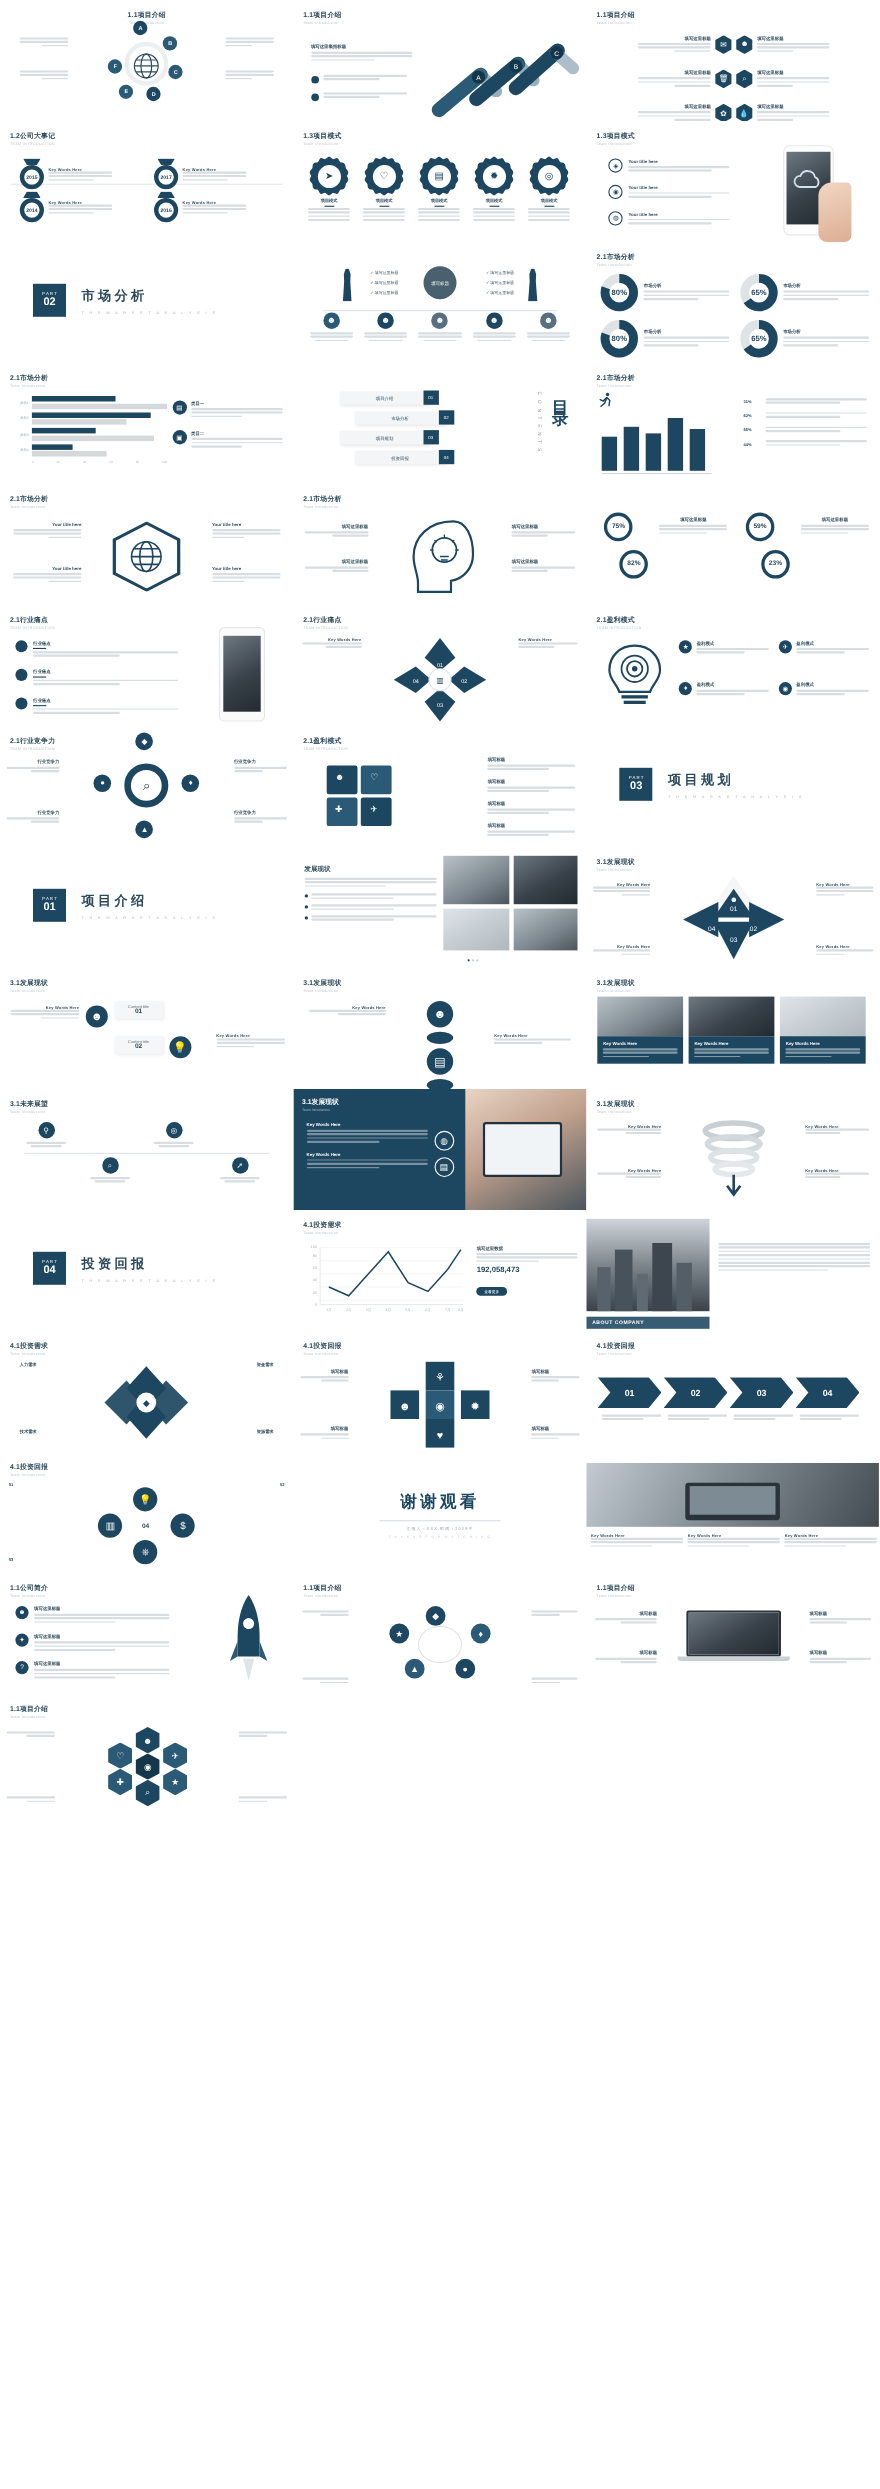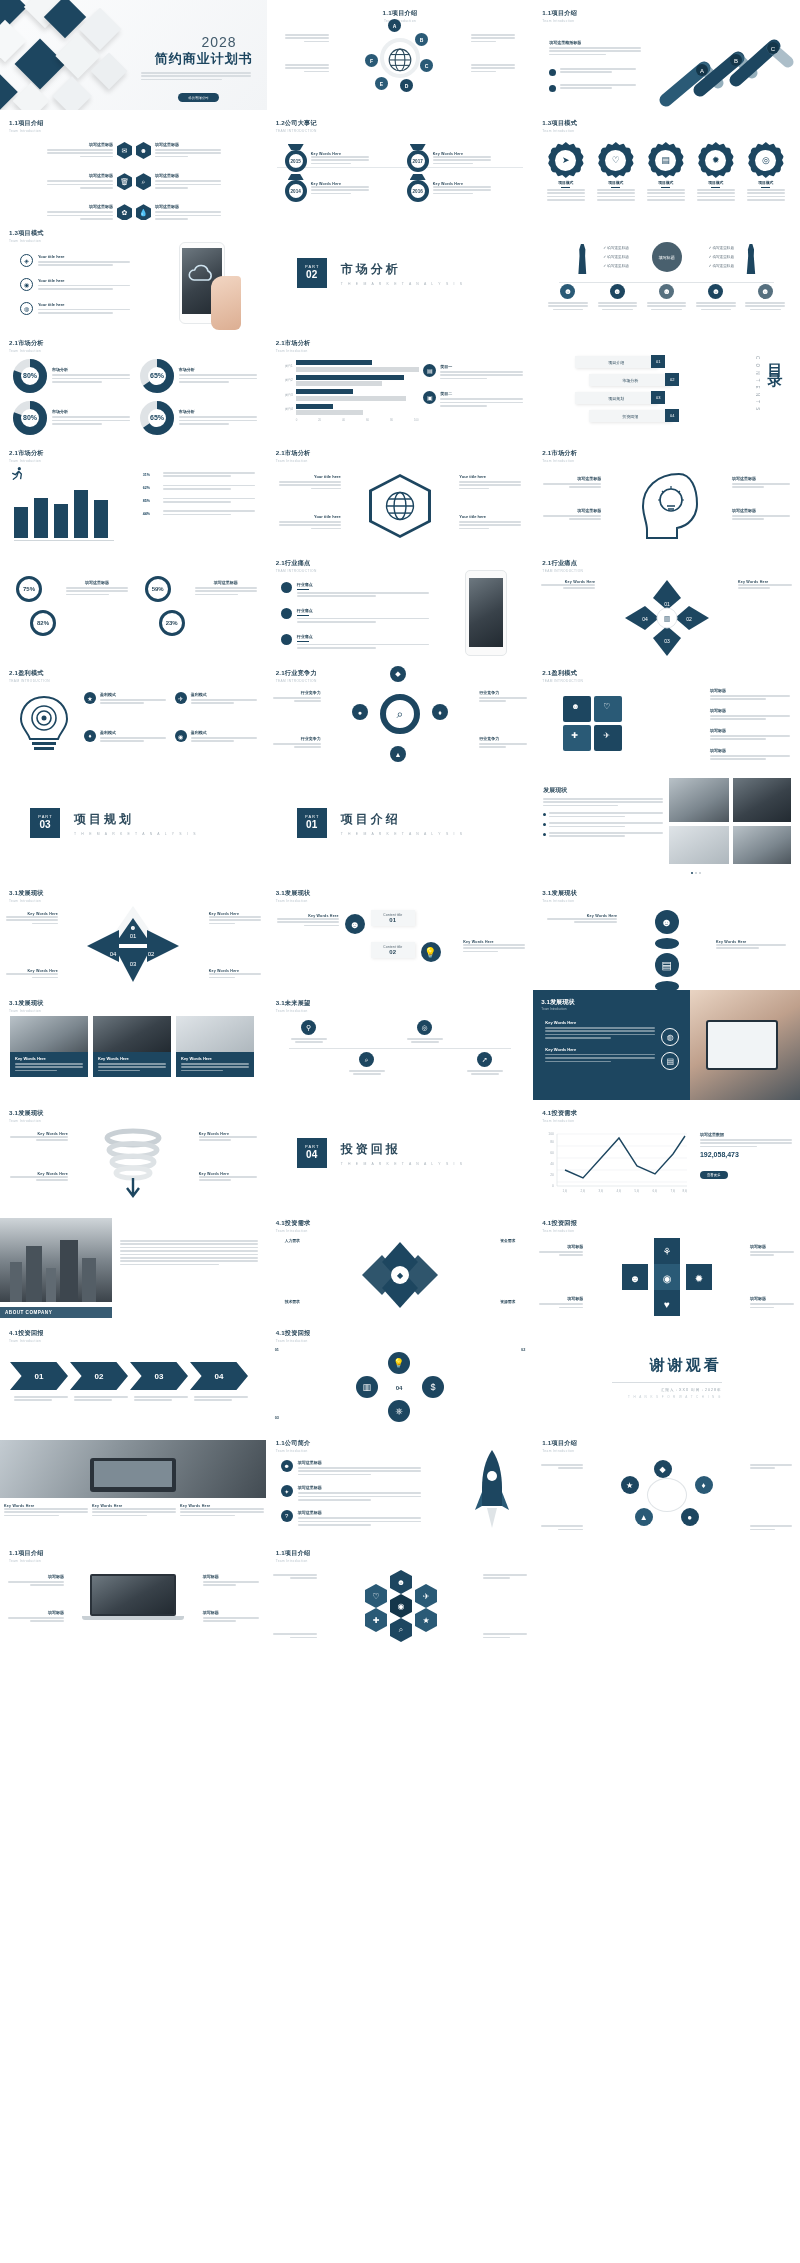--- a/index.html
+++ b/index.html
@@ -66,41 +66,20 @@
   .dotrow i{ width:2px;height:2px;border-radius:50%;background:#c3cbd1; display:block;}
   .dotrow i.on{ background:#1d4660; }
 
   svg { display:block; }
 </style>
 </head>
 <body>
 
 <div class="grid">
 
-<div class="slide cover">
-  <div class="cube navy" style="left:-14px;top:-10px;width:34px;height:34px;"></div>
-  <div class="cube" style="left:30px;top:-8px;width:30px;height:30px;background:#f4f6f7;"></div>
-  <div class="cube navy" style="left:50px;top:2px;width:30px;height:30px;"></div>
-  <div class="cube" style="left:85px;top:14px;width:30px;height:30px;background:#eef1f3;"></div>
-  <div class="cube" style="left:-10px;top:26px;width:30px;height:30px;background:#f6f8f9;"></div>
-  <div class="cube navy" style="left:22px;top:46px;width:36px;height:36px;"></div>
-  <div class="cube" style="left:62px;top:40px;width:32px;height:32px;background:#f1f4f5;"></div>
-  <div class="cube" style="left:96px;top:58px;width:26px;height:26px;background:#eceff1;"></div>
-  <div class="cube navy" style="left:-16px;top:78px;width:28px;height:28px;"></div>
-  <div class="cube" style="left:18px;top:88px;width:26px;height:26px;background:#f3f5f6;"></div>
-  <div class="cube" style="left:58px;top:82px;width:28px;height:28px;background:#eef1f3;"></div>
-  <div class="t1">2028</div>
-  <div class="t2">简约商业计划书</div>
-  <div class="t3">
-    <div class="ln" style="width:100%"></div>
-        <div class="ln" style="width:100%"></div>
-        <div class="ln" style="width:74%"></div>
-  </div>
-  <div class="btn">科技有限公司</div>
-</div>
 
 <div class="slide">
   <div class="sh" style="left:50%;transform:translateX(-50%);text-align:center">
     <div class="cn">1.1项目介绍</div>
     <div class="en">Team Introduction</div>
   </div>
   <div style="position:absolute;left:50%;top:50%;transform:translate(-50%,-46%);width:74px;height:74px;">
     <div class="circ" style="position:absolute;left:17px;top:17px;width:40px;height:40px;border:4px solid #eceff1;"></div>
     <div class="circ ico navy" style="position:absolute;left:25px;top:-2px;width:13px;height:13px;font-size:5px;font-weight:bold;">A</div>
     <div class="circ ico navy2" style="position:absolute;left:52px;top:12px;width:13px;height:13px;font-size:5px;font-weight:bold;">B</div>
@@ -1442,21 +1421,21 @@
     <div class="circ ico navy" style="position:absolute;left:36px;bottom:0;width:22px;height:22px;font-size:9px">⎈</div>
     <div class="circ ico navy" style="position:absolute;left:4px;top:24px;width:22px;height:22px;font-size:9px">▥</div>
     <div style="position:absolute;left:34px;top:26px;width:26px;height:20px;display:flex;align-items:center;justify-content:center;font-size:6px;color:#2d4a5c;font-weight:bold">04</div>
   </div>
   <div style="position:absolute;left:8px;top:28px;font-size:3.8px;color:#2d4a5c;font-weight:bold">01</div>
   <div style="position:absolute;right:8px;top:28px;font-size:3.8px;color:#2d4a5c;font-weight:bold">02</div>
   <div style="position:absolute;left:8px;bottom:10px;font-size:3.8px;color:#2d4a5c;font-weight:bold">03</div>
 </div>
 
 <div class="slide">
-  <div style="position:absolute;left:50%;top:36px;transform:translateX(-50%);text-align:right">
+  <div style="position:absolute;left:50%;top:36px;transform:translateX(-50%);text-align:center">
     <div style="font-size:15px;font-weight:bold;color:#1d4660;letter-spacing:3px">谢谢观看</div>
     <div style="height:1px;background:#d8dde1;margin:7px auto 5px;width:110px"></div>
     <div style="font-size:3.6px;color:#93a0a9;letter-spacing:1px">汇报人：XXX    时间：2028年</div>
     <div style="font-size:3px;color:#c3ccd2;letter-spacing:1.4px;margin-top:3px">T H A N K S   F O R   W A T C H I N G</div>
   </div>
 </div>
 
 <div class="slide">
   <div class="photo l" style="position:absolute;left:0;top:10px;width:266px;height:58px;background:linear-gradient(120deg,#c3cbd1 0%,#8b959c 40%,#424b52 100%)">
     <div style="position:absolute;left:90px;top:18px;width:86px;height:34px;background:#2a323a;border-radius:3px"></div>

